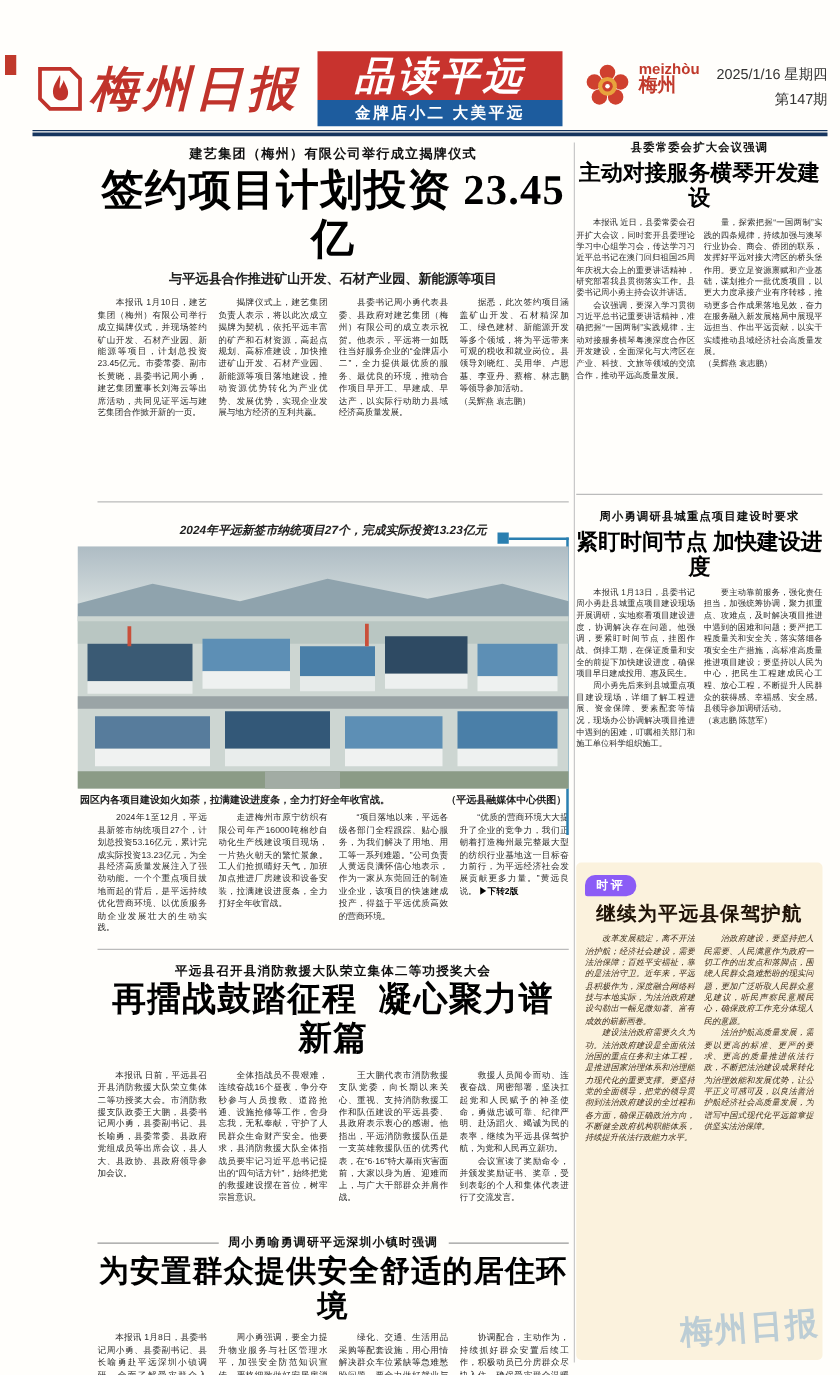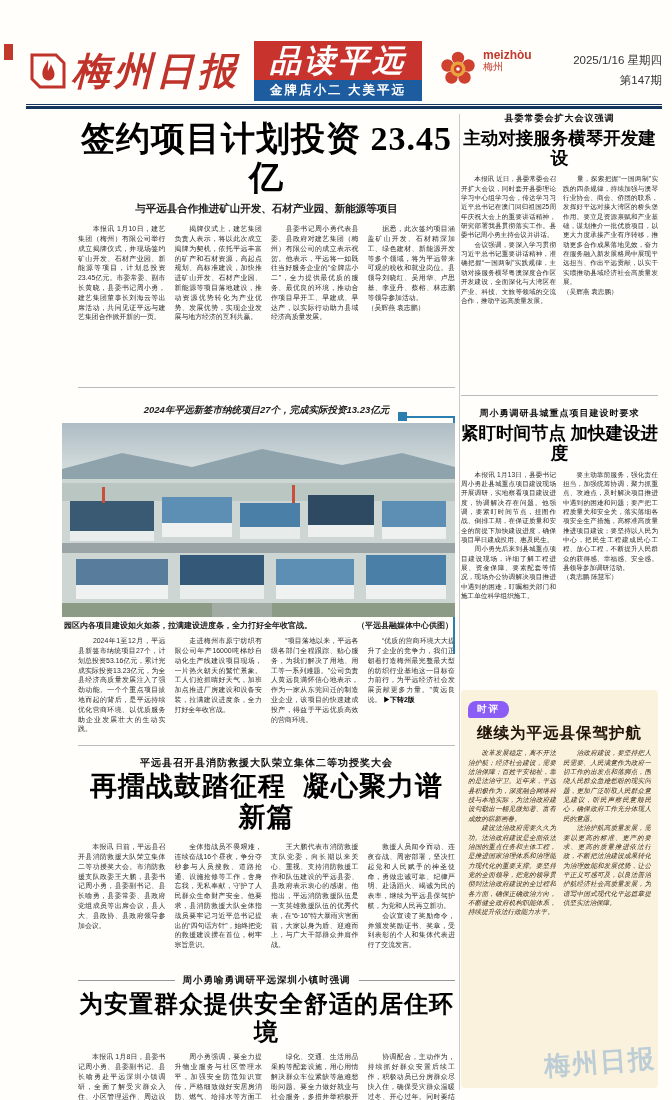--- a/index.html
+++ b/index.html
@@ -11,35 +11,35 @@
   }
   .corner-mark { position:absolute; left:4px; top:44px; width:9px; height:16px; background:#c0392b; }
   
   .masthead { position:absolute; left:26px; right:10px; top:40px; height:62px; display:flex; align-items:center; }
   .paper-logo { display:flex; align-items:center; }
   .paper-logo svg { width:44px; height:44px; }
   .paper-name {
     font-family:"Liberation Serif", serif; font-weight:bold; font-style:italic;
     font-size:38px; color:#c0332b; letter-spacing:4px; margin-left:2px; white-space:nowrap;
   }
-  .edition-block { margin-left:14px; width:168px; }
+  .edition-block { margin-left:14px; width:196px; }
   .edition-title {
     background:#c8332e; color:#fff; text-align:center;
     font-family:"Liberation Serif", serif; font-weight:bold; font-style:italic;
     font-size:31px; letter-spacing:3px; padding:2px 0 1px; line-height:1.15;
   }
   .edition-subtitle {
     background:#1d5c9e; color:#fff; text-align:center; font-weight:bold;
     font-size:12.5px; letter-spacing:2px; padding:2px 0;
   }
   .brand { display:flex; align-items:flex-start; margin-left:16px; }
   .brand svg { width:40px; height:40px; }
   .brand-text { margin-left:5px; line-height:1.05; }
   .brand-en { color:#c0392b; font-weight:bold; font-size:12px; }
-  .brand-cn { color:#c0392b; font-weight:normal; font-size:10px; }
+  .brand-cn { color:#c0392b; font-weight:bold; font-size:15px; }
   .date-block { margin-left:auto; text-align:right; font-size:11.5px; color:#333; line-height:1.7; }
   .masthead-rule { position:absolute; left:26px; right:10px; top:104px; border-top:1px solid #16355e; }
   .masthead-rule::after { content:""; display:block; margin-top:1px; border-top:3px solid #16355e; }
   
   .content { position:absolute; left:78px; right:8px; top:112px; bottom:0; }
   .col-divider { position:absolute; left:381px; top:2px; bottom:10px; border-left:1px solid #c9c9c9; }
   .left-col { position:absolute; left:0; top:0; width:377px; }
   .right-col { position:absolute; left:383px; top:0; width:197px; }
   .kicker { text-align:center; font-weight:bold; font-size:10.5px; letter-spacing:1px; color:#111; }
   .kicker.small { font-size:9px; font-weight:bold; }
@@ -156,20 +156,21 @@
     </div>
   </div>
   <div class="masthead-rule"></div>
 
   <div class="content">
     <div class="col-divider"></div>
 
     <div class="left-col">
 
       <div class="lead">
+        <div class="kicker">建艺集团（梅州）有限公司举行成立揭牌仪式</div>
         <h1 class="headline">签约项目计划投资 23.45 亿</h1>
         <div class="subhead">与平远县合作推进矿山开发、石材产业园、新能源等项目</div>
         <div class="body-cols">
           <div class="bcol">　　本报讯  1月10日，建艺集团（梅州）有限公司举行成立揭牌仪式，并现场签约矿山开发、石材产业园、新能源等项目，计划总投资23.45亿元。市委常委、副市长黄晓，县委书记周小勇，建艺集团董事长刘海云等出席活动，共同见证平远与建艺集团合作掀开新的一页。</div>
           <div class="bcol">　　揭牌仪式上，建艺集团负责人表示，将以此次成立揭牌为契机，依托平远丰富的矿产和石材资源，高起点规划、高标准建设，加快推进矿山开发、石材产业园、新能源等项目落地建设，推动资源优势转化为产业优势、发展优势，实现企业发展与地方经济的互利共赢。</div>
           <div class="bcol">　　县委书记周小勇代表县委、县政府对建艺集团（梅州）有限公司的成立表示祝贺。他表示，平远将一如既往当好服务企业的“金牌店小二”，全力提供最优质的服务、最优良的环境，推动合作项目早开工、早建成、早达产，以实际行动助力县域经济高质量发展。</div>
           <div class="bcol">　　据悉，此次签约项目涵盖矿山开发、石材精深加工、绿色建材、新能源开发等多个领域，将为平远带来可观的税收和就业岗位。县领导刘晓红、吴用华、卢思基、李亚丹、蔡榕、林志鹏等领导参加活动。
 （吴辉燕 袁志鹏）</div>
         </div>
       </div>

